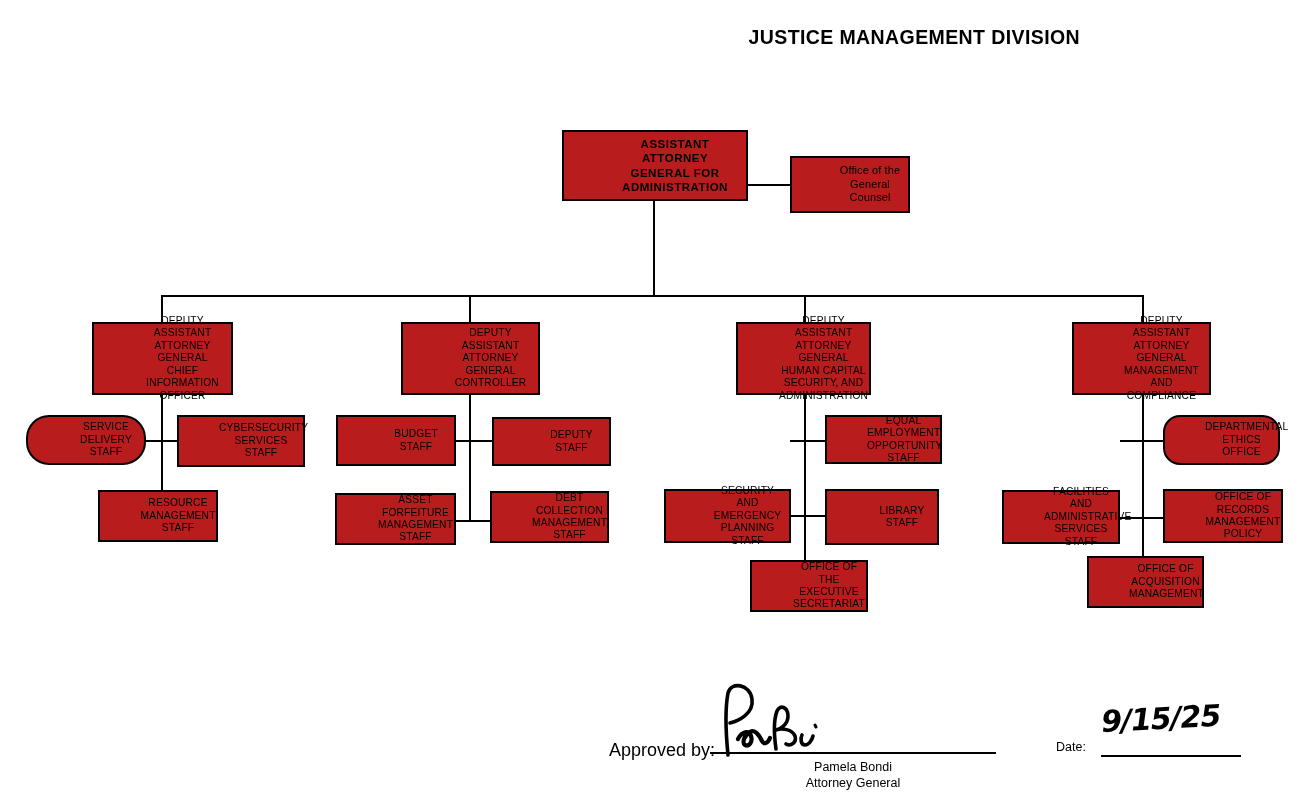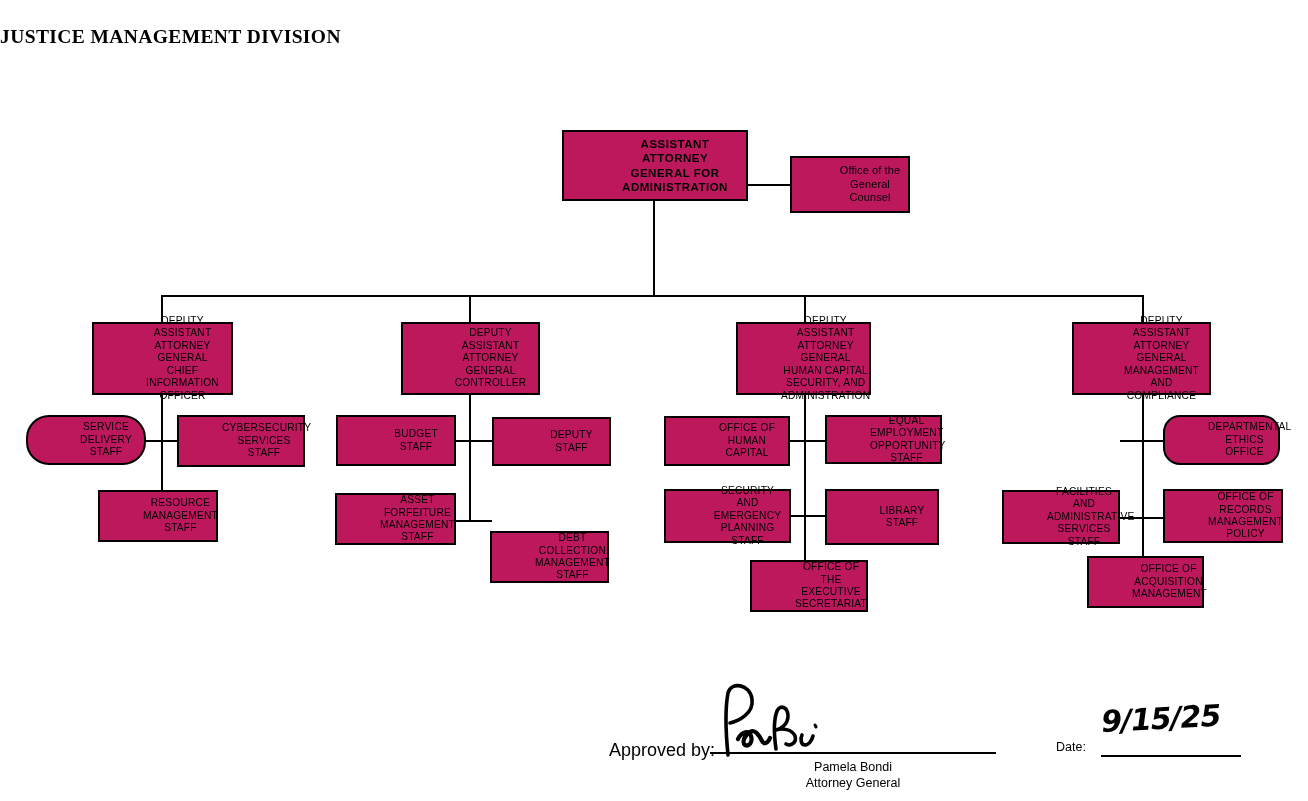--- a/index.html
+++ b/index.html
@@ -19,35 +19,36 @@
     background: #ffffff;
     overflow: hidden;
   }
 
   
   .chart-title {
     position: absolute;
     left: 0;
     top: 26px;
     width: 1080px;
-    text-align: left;
+    text-align: right;
     font-size: 19.5px;
     font-weight: bold;
     letter-spacing: 0.4px;
-    font-family: Liberation Serif, serif;
+    font-family: Liberation Sans, sans-serif;
   }
 
   
   .node {
     position: absolute;
     box-sizing: border-box;
     border: 2px solid #000000;
-    background: #be185d;
+    background: #b91c1c;
     display: flex;
     align-items: center;
+    justify-content: center;
     text-align: center;
     z-index: 3;
     padding-left: 40px;
   }
   .node .label {
     display: block;
     width: 100%;
     padding: 0 3px;
     line-height: 1.22;
     white-space: pre-line;
@@ -226,35 +227,31 @@
   <div class="node lvl-staff" style="left:336px; top:415px; width:120px; height:51px;">
     <span class="label">BUDGET  STAFF</span>
   </div>
   <div class="node lvl-staff" style="left:492px; top:417px; width:119px; height:49px;">
     <span class="label">DEPUTY  STAFF</span>
   </div>
   <div class="node lvl-staff" style="left:335px; top:493px; width:121px; height:52px;">
     <span class="label">ASSET FORFEITURE
 MANAGEMENT STAFF</span>
   </div>
-  <div class="node lvl-staff" style="left:490px; top:491px; width:119px; height:52px;margin-top:40px;">
+  <div class="node lvl-staff" style="left:490px; top:491px; width:119px; height:52px;">
     <span class="label">DEBT COLLECTION
 MANAGEMENT STAFF</span>
   </div>
 
   <div class="node lvl-daag" style="left:736px; top:322px; width:135px; height:73px;">
     <span class="label">DEPUTY ASSISTANT
 ATTORNEY GENERAL
 HUMAN CAPITAL
 SECURITY, AND
 ADMINISTRATION</span>
-  </div>
-  <div class="node lvl-staff" style="left:664px; top:416px; width:126px; height:50px;">
-    <span class="label">OFFICE OF HUMAN
-CAPITAL</span>
   </div>
   <div class="node lvl-staff" style="left:825px; top:415px; width:117px; height:49px;">
     <span class="label">EQUAL EMPLOYMENT
 OPPORTUNITY STAFF</span>
   </div>
   <div class="node lvl-staff" style="left:664px; top:489px; width:127px; height:54px;">
     <span class="label">SECURITY  AND
 EMERGENCY
 PLANNING STAFF</span>
   </div>

